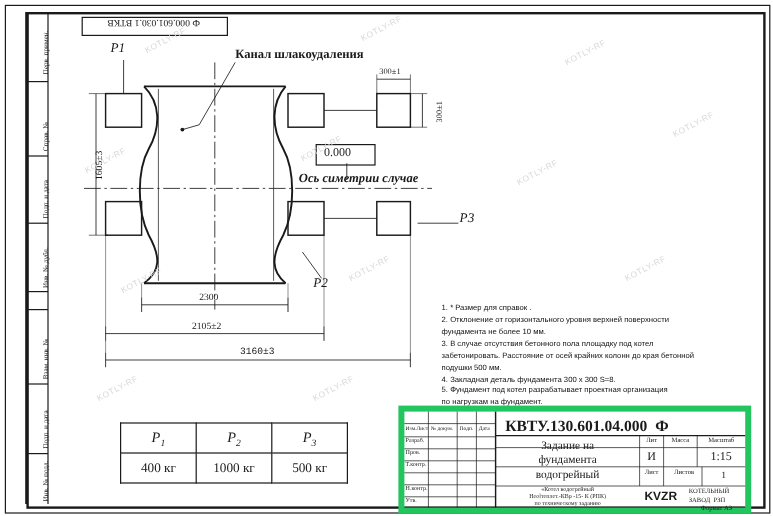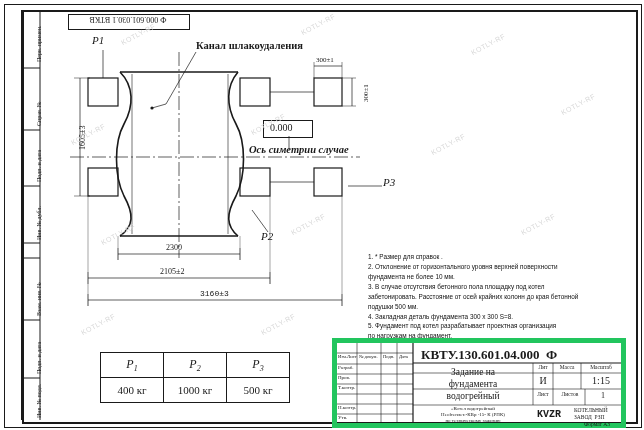--- a/index.html
+++ b/index.html
@@ -195,21 +195,21 @@
     <div class="txt center" style="left:217px;top:21px;width:26px;font-size:5.5px;">Масса</div>
     <div class="txt center" style="left:245px;top:21px;width:38px;font-size:5.5px;">Масштаб</div>
 
     <div class="txt center" style="left:197px;top:32px;width:18px;font-size:10px;">И</div>
     <div class="txt center" style="left:245px;top:32px;width:38px;font-size:10px;">1:15</div>
 
     <div class="txt center" style="left:197px;top:48px;width:18px;font-size:5.5px;">Лист</div>
     <div class="txt center" style="left:218px;top:48px;width:30px;font-size:5.5px;">Листов</div>
     <div class="txt center" style="left:250px;top:48px;width:32px;font-size:8px;">1</div>
 
-    <div class="txt" style="left:200px;top:66px;font-size:10px;font-weight:bold;font-family:Liberation Mono, monospace;">KVZR</div>
+    <div class="txt" style="left:200px;top:66px;font-size:10px;font-weight:bold;font-family:Liberation Sans, sans-serif;">KVZR</div>
     <div class="txt" style="left:237px;top:64px;font-size:5.5px;">КОТЕЛЬНЫЙ</div>
     <div class="txt" style="left:237px;top:71px;font-size:5.5px;">ЗАВОД  РЗП</div>
 
     <div class="txt center" style="left:78px;top:63px;width:116px;font-size:5px;">«Котел водогрейный</div>
     <div class="txt center" style="left:78px;top:69px;width:116px;font-size:5px;">Неоlтеплет.-КВр -15- К (РПК)</div>
     <div class="txt center" style="left:78px;top:75px;width:116px;font-size:5px;">по техническому заданию</div>
 
     <div class="txt" style="left:1px;top:11px;font-size:4.6px;">Изм.Лист</div>
     <div class="txt" style="left:22px;top:11px;font-size:4.6px;">№ докум.</div>
     <div class="txt" style="left:46px;top:11px;font-size:4.6px;">Подп.</div>

